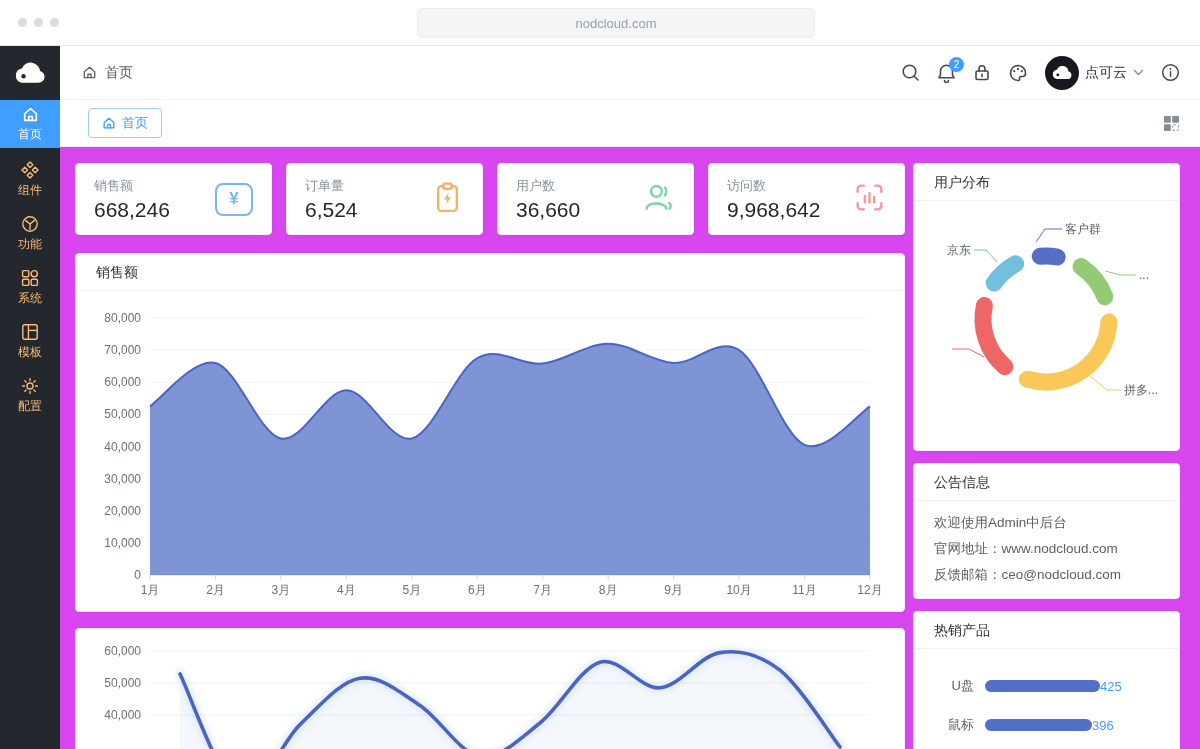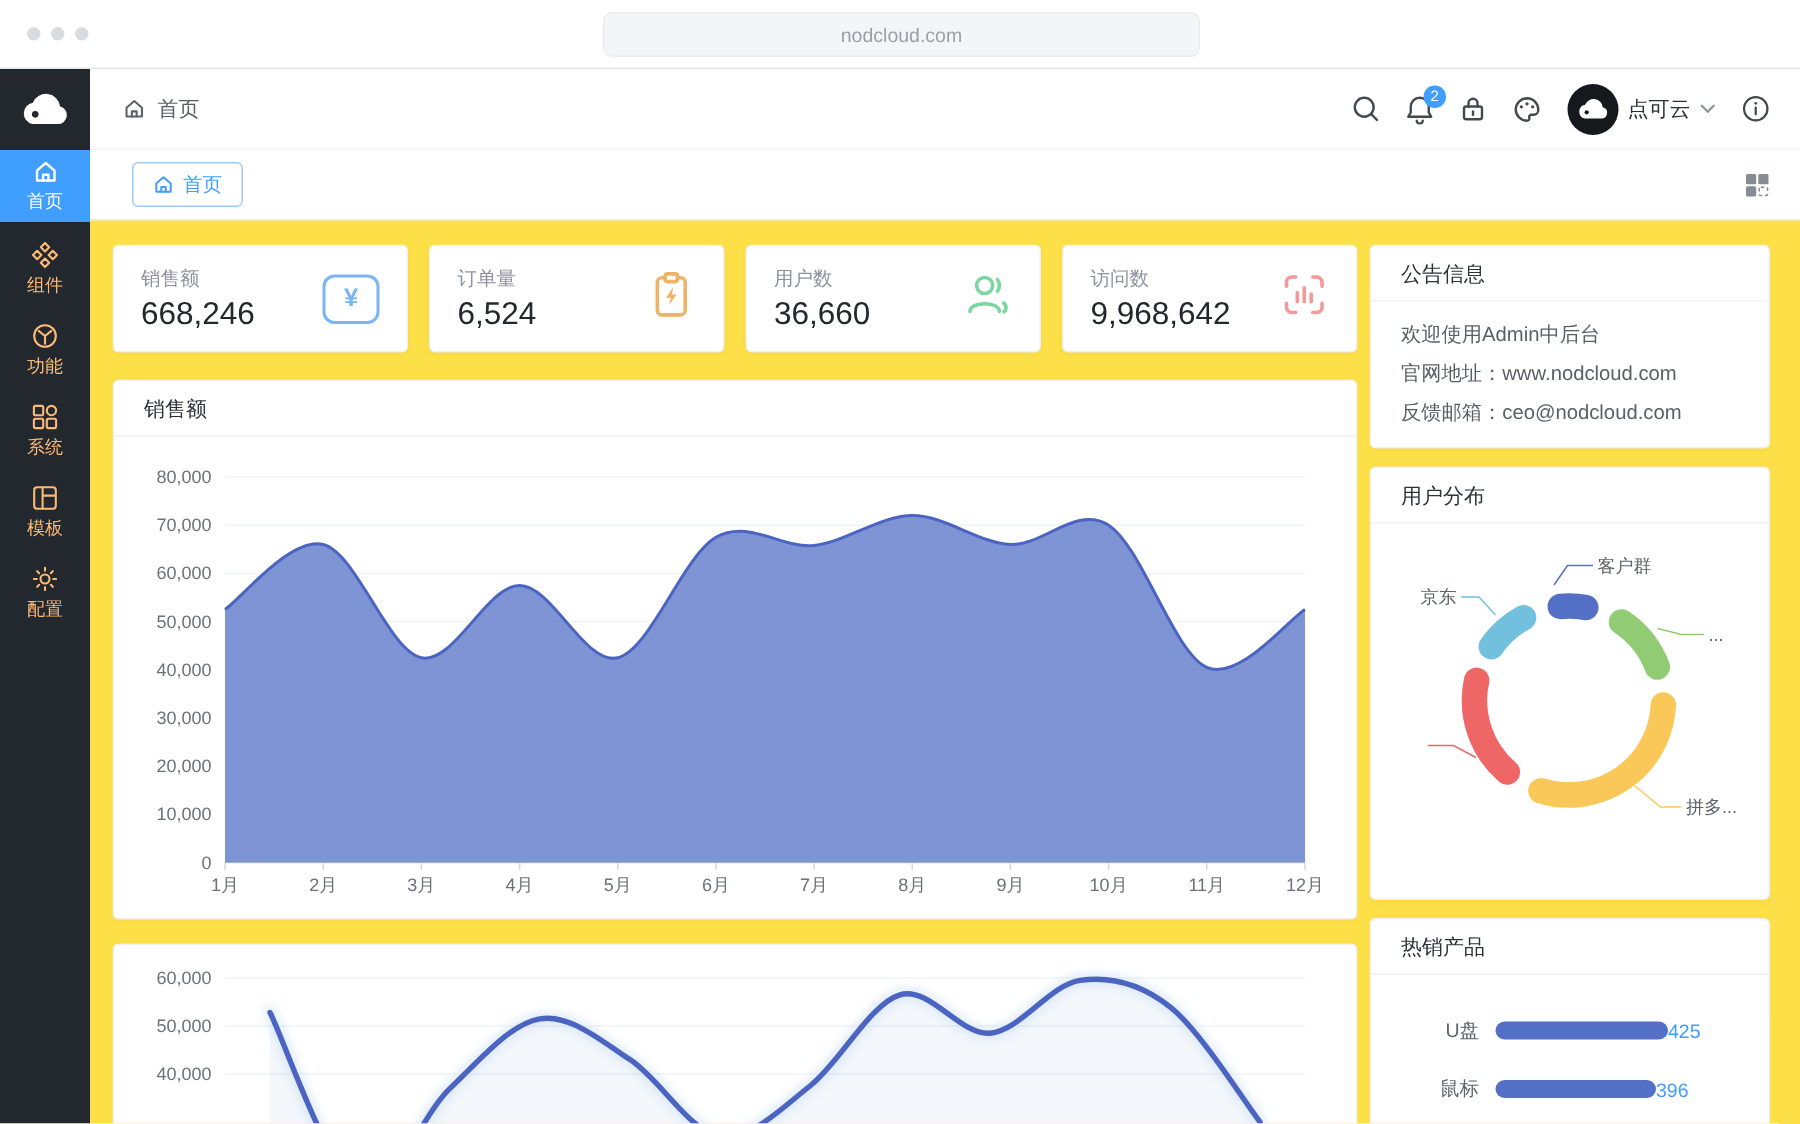--- a/index.html
+++ b/index.html
@@ -5,21 +5,21 @@
   * { margin:0; padding:0; box-sizing:border-box; }
   html,body { width:1200px; height:749px; overflow:hidden; background:#fff;
     font-family:"Liberation Sans","DejaVu Sans",sans-serif; }
   svg text { font-family:"Liberation Sans","DejaVu Sans",sans-serif; }
   .screen { width:1200px; height:749px; display:flex; flex-direction:column; overflow:hidden; }
 
   
   .browser-bar { flex:0 0 46px; background:#fff; border-bottom:1px solid #e6e7ea; position:relative; display:flex; align-items:center; }
   .dots { display:flex; gap:7px; margin-left:18px; }
   .dot { width:9px; height:9px; border-radius:50%; background:#d8dbe0; }
-  .url-pill { position:absolute; left:402px; top:8px; width:398px; height:30px; background:#f4f5f7; border:1px solid #ececef; border-radius:6px; color:#9aa0a8; font-size:13px; display:flex; align-items:center; justify-content:center; }
+  .url-pill { position:absolute; left:417px; top:8px; width:398px; height:30px; background:#f4f5f7; border:1px solid #ececef; border-radius:6px; color:#9aa0a8; font-size:13px; display:flex; align-items:center; justify-content:center; }
 
   .app { flex:1; display:flex; min-height:0; }
 
   
   .sidebar { flex:0 0 60px; background:#23272e; display:flex; flex-direction:column; }
   .logo { height:54px; display:flex; align-items:center; justify-content:center; }
   .side-nav { display:flex; flex-direction:column; }
   .side-item { height:48px; margin-bottom:6px; display:flex; flex-direction:column; align-items:center; justify-content:center; gap:3px; color:#fdba74; font-size:12px; cursor:pointer; }
   .side-item.active { background:#409eff; color:#fff; margin-bottom:8px; }
   .side-item svg { display:block; }
@@ -34,41 +34,41 @@
   .badge { position:absolute; top:-6px; right:-8px; min-width:15px; height:15px; padding:0 4px; background:#409eff; border-radius:8px; color:#fff; font-size:10px; line-height:15px; text-align:center; }
   .user-wrap { display:flex; align-items:center; gap:6px; cursor:pointer;justify-content:center; }
   .avatar { width:34px; height:34px; border-radius:50%; background:#15181d; display:flex; align-items:center; justify-content:center; }
   .username { font-size:14px; color:#2b2f33; }
 
   
   .tabbar { flex:0 0 47px; background:#fff; border-bottom:1px solid #e9ebee; display:flex; align-items:center; justify-content:space-between; padding:0 20px 0 28px; }
   .tab-chip { display:flex; align-items:center; gap:6px; height:30px; padding:0 13px; border:1px solid #9ecbf9; border-radius:4px; color:#409eff; font-size:13px; background:#fff; cursor:pointer; }
 
   
-  .content { flex:1; background:#fde047; padding:16px 20px 0 15px; display:flex; gap:8px; overflow:hidden; min-height:0; }
+  .content { flex:1; background:#d946ef; padding:16px 20px 0 15px; display:flex; gap:8px; overflow:hidden; min-height:0; }
   .left-col { flex:0 0 830px; width:830px; display:flex; flex-direction:column; overflow:hidden; }
   .right-col { flex:1; display:flex; flex-direction:column; overflow:hidden; }
   .left-col > *, .right-col > * { flex-shrink:0; }
 
   .panel { background:#fff; border:1px solid #eef0f3; border-radius:4px; box-shadow:0 1px 4px rgba(31,45,61,.04); }
   .panel-header { height:37px; padding:10px 20px; font-size:14px; color:#2e3238; border-bottom:1px solid #f0f1f4; }
 
   .stats-row { display:flex; gap:14px; height:72px; margin-bottom:18px; }
   .stat-card { flex:1; background:#fff; border:1px solid #eef0f3; border-radius:4px; box-shadow:0 1px 4px rgba(31,45,61,.04); padding:11px 18px; display:flex; justify-content:space-between; align-items:center; }
   .stat-label { font-size:13px; color:#8c92a0; margin-bottom:3px; }
   .stat-value { font-size:21px; color:#24272c; }
   .yen-box { width:38px; height:33px; border:2.5px solid; border-radius:8px; display:flex; align-items:center; justify-content:center; font-size:17px; font-weight:bold; }
 
   .sales-panel { margin-bottom:16px; }
   .visits-panel { height:220px; }
   .announce-panel { margin-bottom:12px; }
   .announce-body { padding:9px 20px 10px; font-size:13.5px; color:#5a5f66; line-height:26px; }
   .dist-panel { margin-bottom:12px; }
   .hot-panel { height:220px; }
-  .hot-body { padding:28px 20px 0 28px; }
+  .hot-body { padding:28px 20px 0 16px; }
   .hot-row { display:flex; align-items:center; margin-bottom:21px; }
   .hot-label { width:44px; text-align:right; font-size:13px; color:#5f646b; margin-right:11px; }
   .hot-bar { height:12px; border-radius:6px; }
   .hot-value { font-size:13px; }
 </style>
 </head>
 <body>
 
 <div class="screen">
 
@@ -350,49 +350,49 @@
                 <line x1="74" y1="86.0" x2="794" y2="86.0" stroke="#eff2f7"></line>
                 <text x="65" y="90.0" text-anchor="end" font-size="12" fill="#6e7079">40,000</text>
                 <path d="M104.0 45.0 C114.0 64.7 144.0 154.4 164.0 162.8 C184.0 171.2 204.0 114.5 224.0 95.6 C244.0 76.7 264.0 52.4 284.0 49.2 C304.0 46.0 324.0 63.3 344.0 76.4 C364.0 89.5 384.0 124.7 404.0 127.6 C424.0 130.5 444.0 109.7 464.0 94.0 C484.0 78.3 504.0 39.1 524.0 33.2 C544.0 27.3 564.0 60.4 584.0 58.8 C604.0 57.2 624.0 26.5 644.0 23.6 C664.0 20.7 684.0 25.5 704.0 41.2 C724.0 56.9 754.0 105.2 764.0 118.0 L 764 200 L 104 200 Z" fill="rgba(110,150,220,0.08)"></path>
                 <path d="M104.0 45.0 C114.0 64.7 144.0 154.4 164.0 162.8 C184.0 171.2 204.0 114.5 224.0 95.6 C244.0 76.7 264.0 52.4 284.0 49.2 C304.0 46.0 324.0 63.3 344.0 76.4 C364.0 89.5 384.0 124.7 404.0 127.6 C424.0 130.5 444.0 109.7 464.0 94.0 C484.0 78.3 504.0 39.1 524.0 33.2 C544.0 27.3 564.0 60.4 584.0 58.8 C604.0 57.2 624.0 26.5 644.0 23.6 C664.0 20.7 684.0 25.5 704.0 41.2 C724.0 56.9 754.0 105.2 764.0 118.0" fill="none" stroke="#c9def2" stroke-width="9" opacity="0.55" filter="url(#vblur)" stroke-linecap="round"></path>
                 <path d="M104.0 45.0 C114.0 64.7 144.0 154.4 164.0 162.8 C184.0 171.2 204.0 114.5 224.0 95.6 C244.0 76.7 264.0 52.4 284.0 49.2 C304.0 46.0 324.0 63.3 344.0 76.4 C364.0 89.5 384.0 124.7 404.0 127.6 C424.0 130.5 444.0 109.7 464.0 94.0 C484.0 78.3 504.0 39.1 524.0 33.2 C544.0 27.3 564.0 60.4 584.0 58.8 C604.0 57.2 624.0 26.5 644.0 23.6 C664.0 20.7 684.0 25.5 704.0 41.2 C724.0 56.9 754.0 105.2 764.0 118.0" fill="none" stroke="#4b64c1" stroke-width="3.6" stroke-linecap="round" stroke-linejoin="round"></path>
               </svg>
           </section>
         </div>
 
         <div class="right-col">
-          <section class="panel announce-panel">
-            <div class="panel-header">公告信息</div>
-            <div class="announce-body">
-                <div>欢迎使用Admin中后台</div>
-                <div>官网地址：www.nodcloud.com</div>
-                <div>反馈邮箱：ceo@nodcloud.com</div>
-              </div>
-          </section>
-
           <section class="panel dist-panel">
             <div class="panel-header">用户分布</div>
             <svg id="donut-chart" width="265" height="245" viewBox="0 0 265 245">
                 <path d="M 126.2 55.3 A 63 63 0 0 1 143.2 56.0" fill="none" stroke="#5470c6" stroke-width="17" stroke-linecap="round"></path>
                 <polyline points="122,41 131,28 148,28" fill="none" stroke="#5470c6" stroke-width="1"></polyline>
                 <text x="151" y="32" text-anchor="start" font-size="12" fill="#5d6269">客户群</text>
                 <path d="M 167.0 65.6 A 63 63 0 0 1 190.9 95.7" fill="none" stroke="#91cc75" stroke-width="17" stroke-linecap="round"></path>
                 <polyline points="191,70 207,74 222,74" fill="none" stroke="#91cc75" stroke-width="1"></polyline>
                 <text x="225" y="78" text-anchor="start" font-size="12" fill="#5d6269">...</text>
                 <path d="M 194.9 121.0 A 63 63 0 0 1 113.3 178.2" fill="none" stroke="#fac858" stroke-width="17" stroke-linecap="round"></path>
                 <polyline points="176,175 193,189 207,189" fill="none" stroke="#fac858" stroke-width="1"></polyline>
                 <text x="210" y="193" text-anchor="start" font-size="12" fill="#5d6269">拼多...</text>
                 <path d="M 90.9 165.7 A 63 63 0 0 1 70.4 104.6" fill="none" stroke="#ee6666" stroke-width="17" stroke-linecap="round"></path>
                 <polyline points="70,156 55,148 38,148" fill="none" stroke="#ee6666" stroke-width="1"></polyline>
                 <path d="M 80.2 82.1 A 63 63 0 0 1 101.7 62.8" fill="none" stroke="#73c0de" stroke-width="17" stroke-linecap="round"></path>
                 <polyline points="83,61 72,49 60,49" fill="none" stroke="#73c0de" stroke-width="1"></polyline>
                 <text x="57" y="53" text-anchor="end" font-size="12" fill="#5d6269">京东</text>
               </svg>
           </section>
 
+          <section class="panel announce-panel">
+            <div class="panel-header">公告信息</div>
+            <div class="announce-body">
+                <div>欢迎使用Admin中后台</div>
+                <div>官网地址：www.nodcloud.com</div>
+                <div>反馈邮箱：ceo@nodcloud.com</div>
+              </div>
+          </section>
+
           <section class="panel hot-panel">
             <div class="panel-header">热销产品</div>
             <div class="hot-body">
                 <div class="hot-row">
                   <span class="hot-label">U盘</span>
       <span class="hot-bar" style="width:115px;background:#5470c6"></span>
       <span class="hot-value" style="color:#409eff">425</span>
                 </div>
                 <div class="hot-row">
                   <span class="hot-label">鼠标</span>

